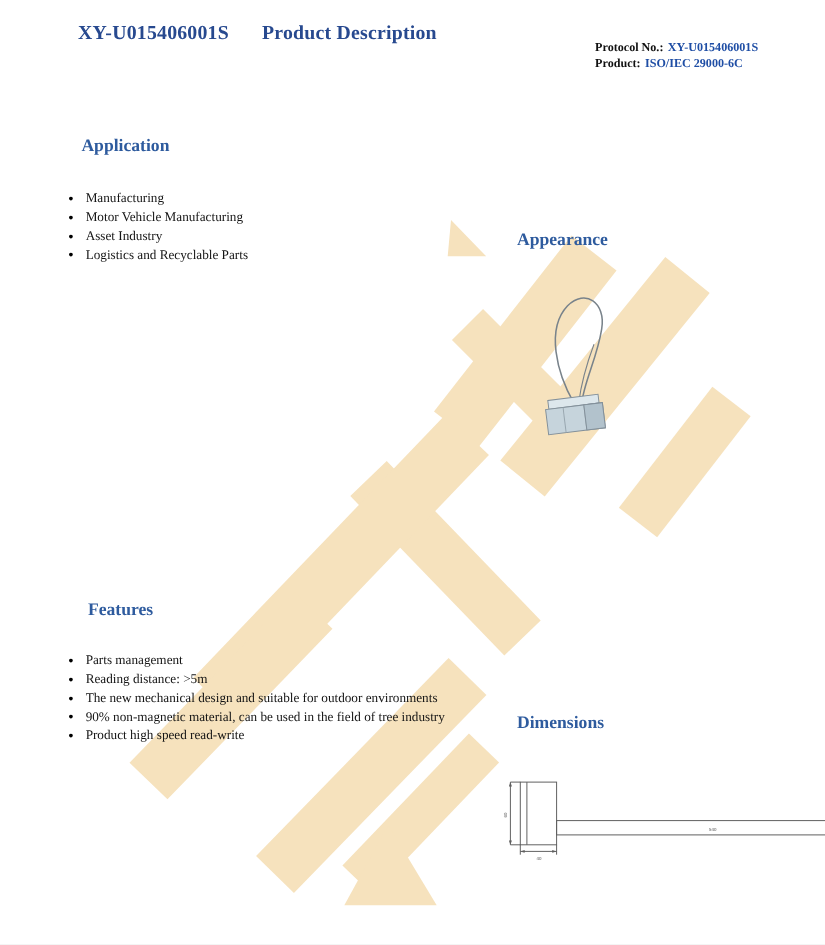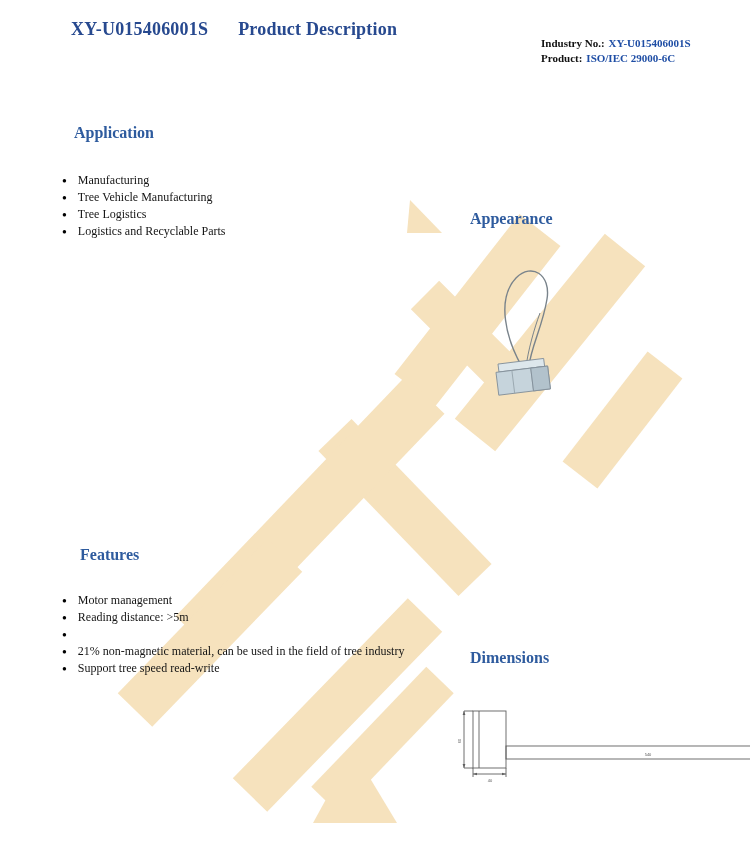--- a/index.html
+++ b/index.html
@@ -57,37 +57,37 @@
         <polygon points="268,555 312,628 228,628" stroke="none"></polygon>
       </g>
     </svg>
   </div>
 
   <div class="layer content doc-title" style="left:35px;top:19px;">
     <span class="model">XY-U015406001S</span><span>Product Description</span>
   </div>
 
   <div class="layer content hdr-meta" style="left:505px;top:15px;">
-    <div><span>Industry No.:</span><span class="val">XY-U015406001S</span></div>
+    <div><span>Protocol No.:</span><span class="val">XY-U015406001S</span></div>
     <div><span>Product:</span><span class="val">ISO/IEC 29000-6C</span></div>
   </div>
 
   <div class="layer content sec-h" style="left:38px;top:73px;">Application</div>
   <ul class="layer content blist" style="left:26px;top:103px;">
     <li>
         <span class="bullet">●</span>
         <span>Manufacturing</span>
       </li>
     <li>
         <span class="bullet">●</span>
-        <span>Tree Vehicle Manufacturing</span>
+        <span>Motor Vehicle Manufacturing</span>
       </li>
     <li>
         <span class="bullet">●</span>
-        <span>Tree Logistics</span>
+        <span>Asset Industry</span>
       </li>
     <li>
         <span class="bullet">●</span>
         <span>Logistics and Recyclable Parts</span>
       </li>
   </ul>
 
   <div class="layer content sec-h" style="left:434px;top:73px;">Appearance</div>
   <div class="layer content" style="left:450px;top:96px;">
     <svg width="122" height="146" viewBox="0 0 122 146">
@@ -100,36 +100,37 @@
         <line x1="46" y1="118" x2="46" y2="141" stroke="#98a6af"></line>
         <rect x="46" y="118" width="17" height="23" fill="#b2c2cc"></rect>
       </g>
     </svg>
   </div>
 
   <div class="layer content sec-h" style="left:44px;top:245px;">Features</div>
   <ul class="layer content blist" style="left:26px;top:273px;width:378px;">
     <li>
         <span class="bullet">●</span>
-        <span>Motor management</span>
+        <span>Parts management</span>
       </li>
     <li>
         <span class="bullet">●</span>
         <span>Reading distance: &gt;5m</span>
       </li>
     <li>
         <span class="bullet">●</span>
+        <span>The new mechanical design and suitable for outdoor environments</span>
       </li>
     <li>
         <span class="bullet">●</span>
-        <span>21% non-magnetic material, can be used in the field of tree industry</span>
+        <span>90% non-magnetic material, can be used in the field of tree industry</span>
       </li>
     <li>
         <span class="bullet">●</span>
-        <span>Support tree speed read-write</span>
+        <span>Product high speed read-write</span>
       </li>
   </ul>
 
   <div class="layer content sec-h" style="left:434px;top:245px;">Dimensions</div>
   <div class="layer content" style="left:420px;top:281px;">
     <svg width="330" height="82" viewBox="0 0 330 82">
       <g fill="none" stroke="#5f5f5f" stroke-width="0.9">
         <rect x="17" y="8" width="33" height="57"></rect>
         <line x1="23" y1="8" x2="23" y2="65"></line>
         <rect x="50" y="43" width="275" height="13"></rect>

